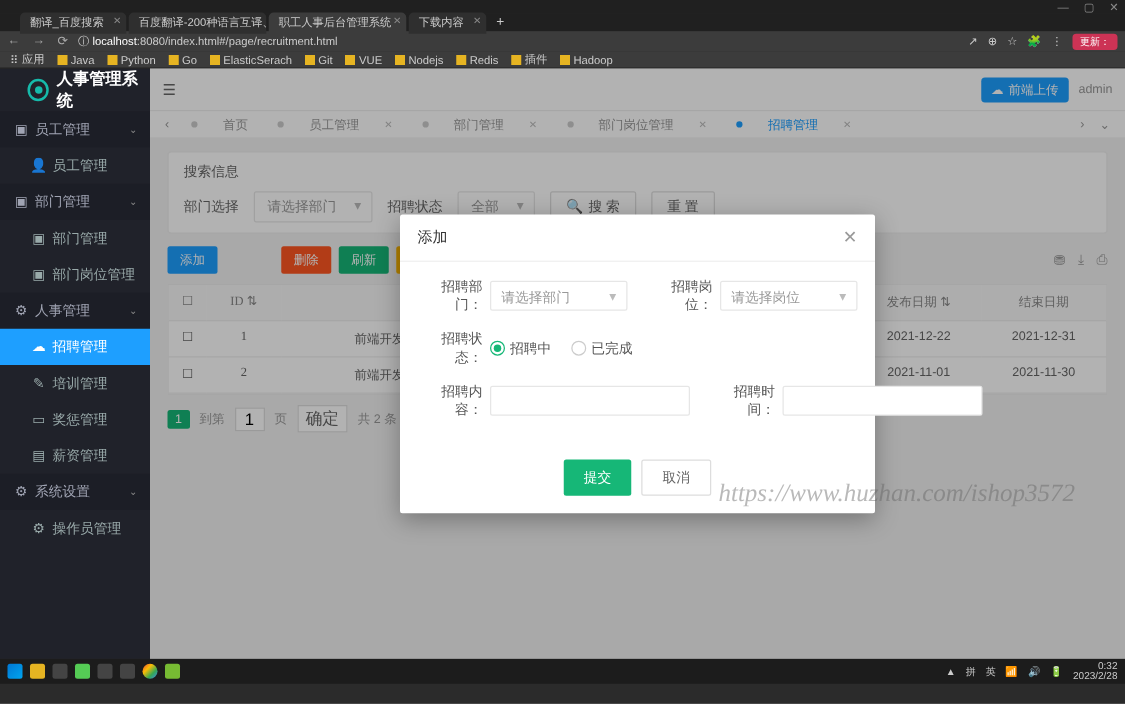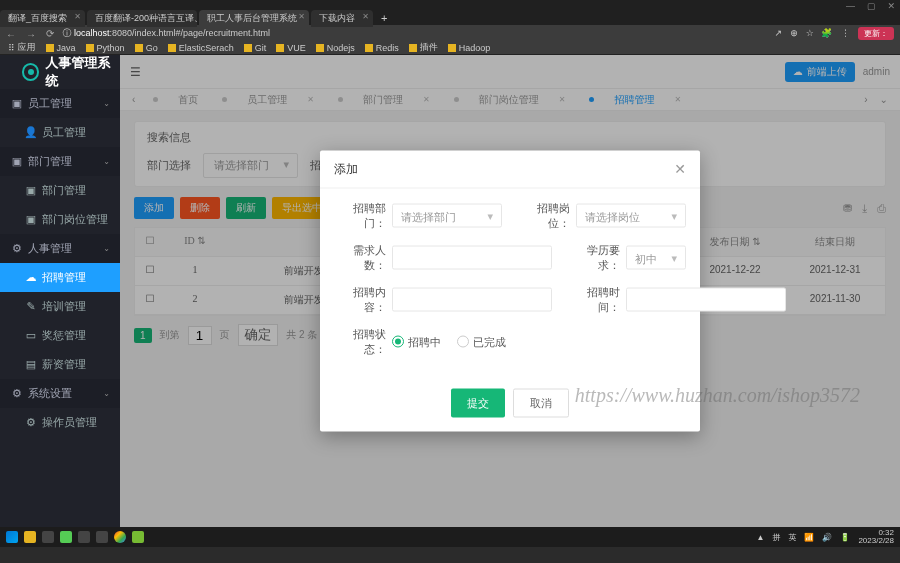--- a/index.html
+++ b/index.html
@@ -1,21 +1,21 @@
 <!DOCTYPE html>
 <html><head>
 <meta charset="utf-8">
 <style>
 * { margin: 0; padding: 0; box-sizing: border-box; font-family: "Microsoft YaHei", Arial, sans-serif; }
 body { width: 900px; height: 563px; overflow: hidden; background: #2b2b2b; font-size: 12px; }
 
 
 .titlebar { height: 11px; background: #202020; display: flex; justify-content: flex-end; align-items: center; padding: 0 5px; gap: 12px; }
 .titlebar span { color: #888; font-size: 9px; }
-.tabstrip { height: 14px; background: #202020; display: flex; align-items: center; padding-left: 0; gap: 2px; }
+.tabstrip { height: 14px; background: #202020; display: flex; align-items: center; padding-left: 16px; gap: 2px; }
 .tab { background: #2f2f2f; color: #ccc; font-size: 9px; padding: 2px 18px 2px 8px; position: relative; max-width: 110px; overflow: hidden; white-space: nowrap; display: flex; align-items: center; gap: 4px; border-radius: 4px 4px 0 0; }
 .tab.active { background: #3c3c3c; }
 .tab-close { position: absolute; right: 4px; top: 2px; color: #888; font-size: 8px; }
 .addressbar { height: 16px; background: #3c3c3c; display: flex; align-items: center; padding: 0 6px; gap: 8px; }
 .nav-arrows { display: flex; gap: 10px; color: #aaa; font-size: 10px; }
 .url { color: #ccc; font-size: 9px; flex: 1; }
 .url .host { color: #fff; }
 .addr-icons { display: flex; gap: 8px; align-items: center; color: #ccc; font-size: 9px; }
 .update-btn { background: #c35; color: #fff; padding: 1px 6px; border-radius: 3px; font-size: 8px; }
 .bookmarks { height: 14px; background: #3c3c3c; display: flex; align-items: center; padding: 0 8px; gap: 10px; color: #ccc; font-size: 9px; border-bottom: 1px solid #222; }
@@ -58,21 +58,21 @@
 .search-title { font-size: 11px; color: #666; margin-bottom: 8px; }
 .search-row { display: flex; align-items: center; gap: 12px; }
 .srch-label { font-size: 11px; color: #666; }
 .srch-select { border: 1px solid #e6e6e6; padding: 4px 28px 4px 10px; font-size: 11px; color: #999; border-radius: 2px; position: relative; background: #fff; }
 .srch-select::after { content: "▾"; position: absolute; right: 8px; color: #bbb; }
 .srch-btn { border: 1px solid #ddd; background: #fff; padding: 4px 12px; font-size: 11px; color: #666; border-radius: 2px; display: flex; gap: 4px; align-items: center; }
 
 .action-row { margin-top: 10px; display: flex; align-items: center; gap: 6px; }
 .abtn { padding: 4px 10px; font-size: 10px; color: #fff; border: none; border-radius: 2px; }
 .abtn.blue { background: #1e9fff; }
-.abtn.red { background: #ff5722; }
+.abtn.red { background: #ff5722; margin-left: 45px; }
 .abtn.green { background: #16b777; }
 .abtn.yellow { background: #ffb800; }
 .action-right { margin-left: auto; display: flex; gap: 10px; color: #999; font-size: 11px; }
 
 .table { margin-top: 8px; background: #fff; border: 1px solid #eee; }
 .thead, .trow { display: flex; }
 .th, .td { padding: 7px 6px; font-size: 10px; color: #666; border-bottom: 1px solid #eee; text-align: center; }
 .th { background: #f8f8f8; color: #888; }
 .col-chk { width: 30px; }
 .col-id { width: 60px; font-family: Liberation Serif, serif; }
@@ -386,54 +386,44 @@
           <div class="form-item">
             <span class="form-label">招聘部门：</span>
             <div class="form-select">请选择部门</div>
           </div>
           <div class="form-item">
             <span class="form-label">招聘岗位：</span>
             <div class="form-select">请选择岗位</div>
           </div>
         </div>
         <div class="form-row">
-          <div class="form-item">
-            <span class="form-label">需求人数：</span>
-            <input class="form-input" style="">
-          </div>
-          <div class="form-item">
-            <span class="form-label">学历要求：</span>
-            <div class="form-select">初中</div>
-          </div>
-        </div>
-        <div class="form-row">
-          <div class="form-item">
-            <span class="form-label">招聘内容：</span>
-            <input class="form-input" style="">
-          </div>
-          <div class="form-item">
-            <span class="form-label">招聘时间：</span>
-            <input class="form-input" style="">
-          </div>
-        </div>
-        <div class="form-row">
           <div class="form-item" style="flex:none;">
             <span class="form-label">招聘状态：</span>
             <div class="radio-group">
               <label class="radio">
                   <span class="radio-dot checked"></span>
                   <span>招聘中</span>
                 </label>
               <label class="radio">
                   <span class="radio-dot"></span>
                   <span>已完成</span>
                 </label>
             </div>
           </div>
         </div>
+        <div class="form-row">
+          <div class="form-item">
+            <span class="form-label">招聘内容：</span>
+            <input class="form-input" style="">
+          </div>
+          <div class="form-item">
+            <span class="form-label">招聘时间：</span>
+            <input class="form-input" style="">
+          </div>
+        </div>
       </div>
       <div class="modal-foot">
         <button class="mbtn primary">提交</button>
         <button class="mbtn default">取消</button>
       </div>
     </div>
 
     <div class="watermark">https://www.huzhan.com/ishop3572</div>
   </div>
 </div>

